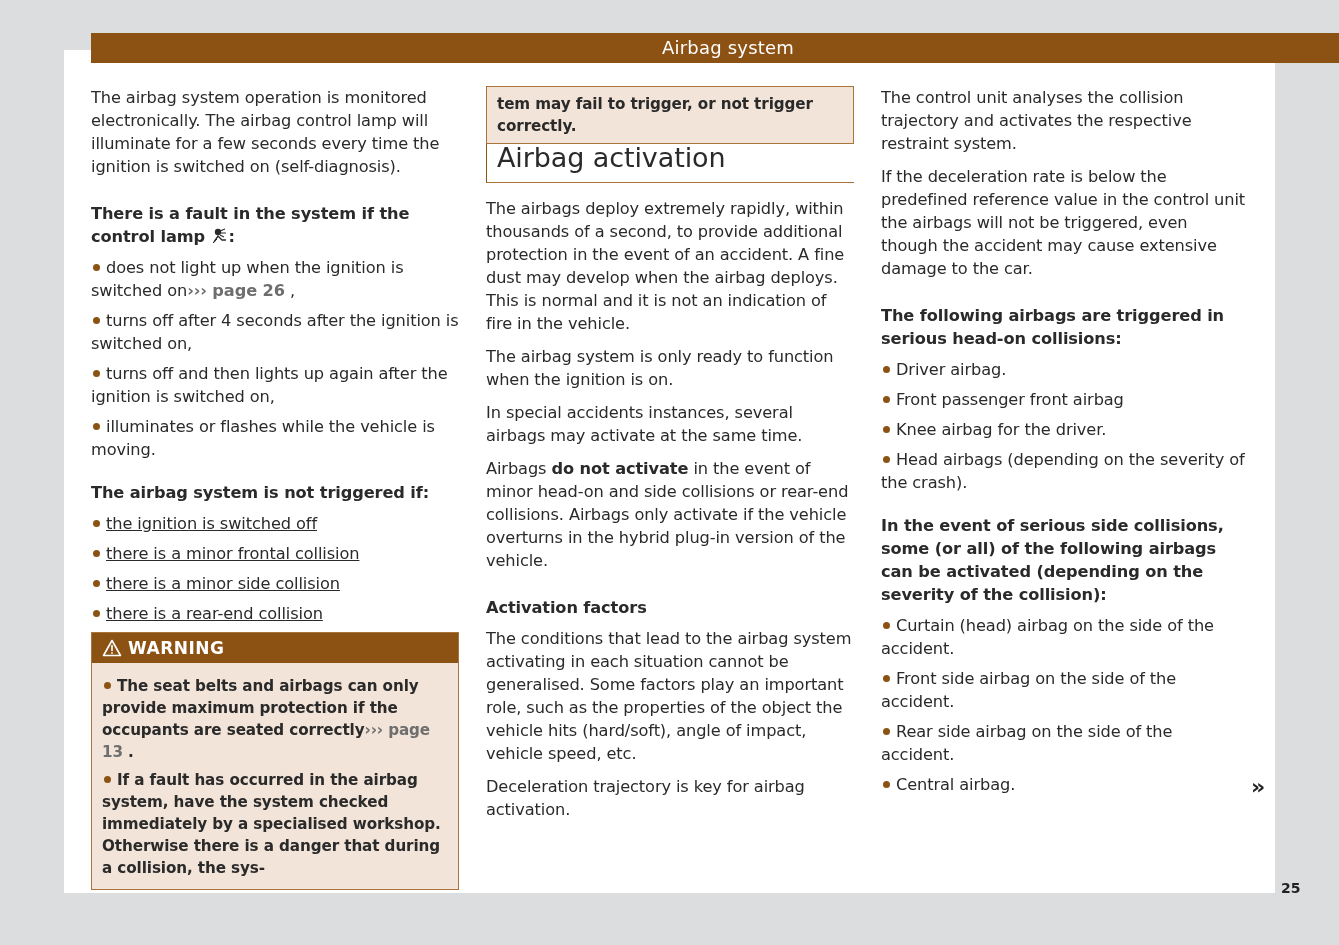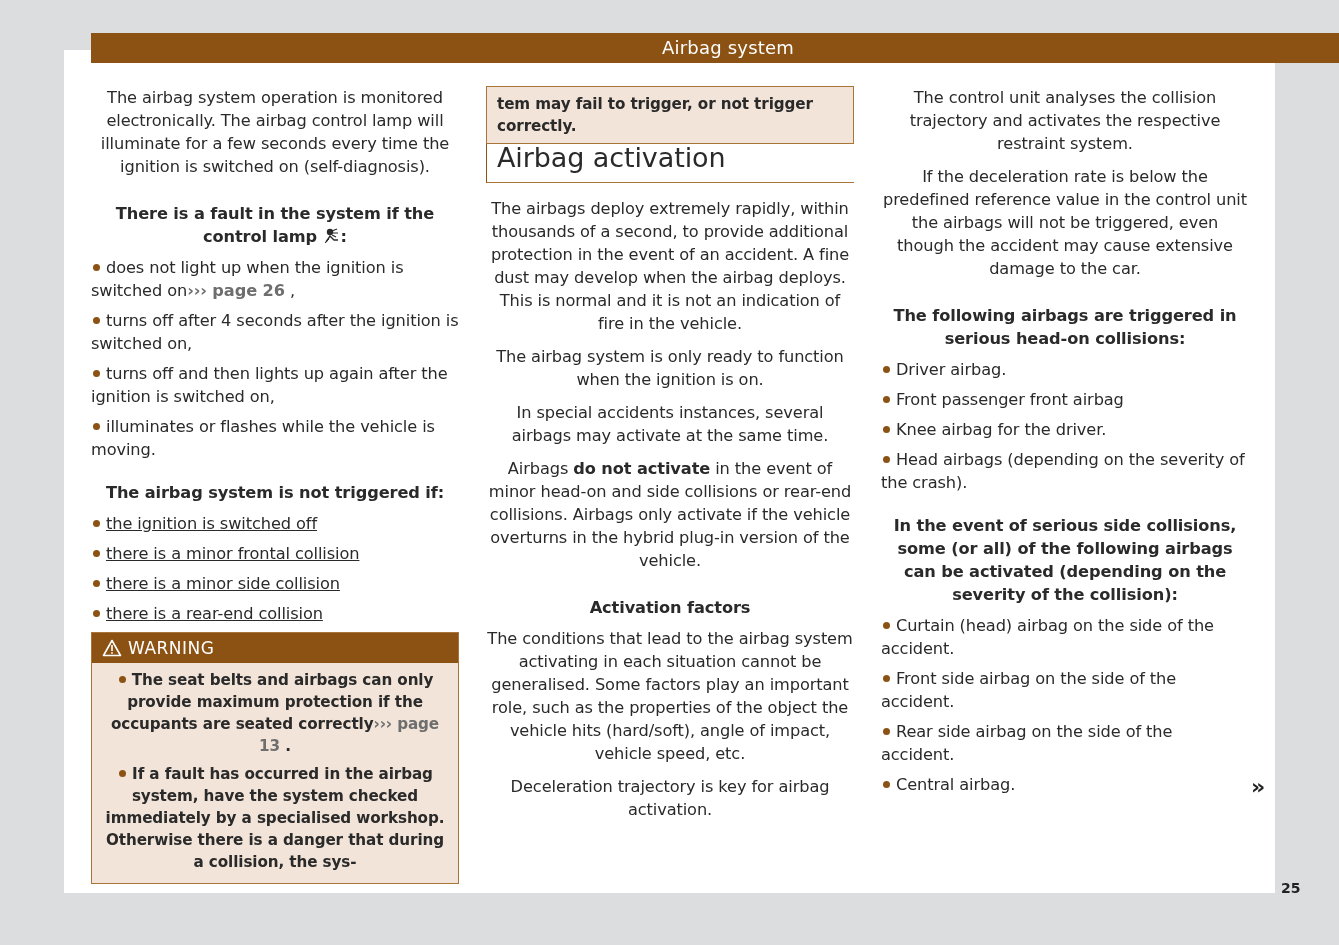--- a/index.html
+++ b/index.html
@@ -11,34 +11,34 @@
     position:absolute; left:64px; top:50px; width:1211px; height:843px; background:#ffffff;
   }
   .header-bar {
     position:absolute; left:91px; top:33px; width:1274px; height:30px; background:#8b5214;
     color:#fff; font-size:18px; line-height:30px; text-align:center; letter-spacing:0.2px;
   }
   .col { position:absolute; top:86px; width:368px; font-size:16.2px; line-height:23px; letter-spacing:-0.1px; }
   .col1 { left:91px; }
   .col2 { left:486px; }
   .col3 { left:881px; }
-  p { margin:0 0 10px 0;text-align:center; }
+  p { margin:0 0 10px 0; }
   .bold { font-weight:bold; }
   .sub-heading { font-weight:bold; margin:0 0 8px 0; }
   ul.bullets { list-style:none; margin:0; padding:0; }
   ul.bullets li { margin:0 0 7px 0; }
   .dot { display:inline-block; width:7px; height:7px; border-radius:50%; background:#8b5214; margin:0 6px 2px 2px; vertical-align:middle; }
   .link { color:#6e6e6e; font-weight:bold; }
   .warning-box {
     border:1.5px solid #a8743a; background:#f2e4d8; margin-top:0;
   }
   .warning-head {
-    background:#8b5214; color:#fff; font-size:17px; line-height:30px; padding:0 10px; letter-spacing:0.5px;
+    background:#8b5214; color:#fff; font-size:17px; line-height:30px; padding:0 10px; letter-spacing:0.5px;font-weight:bold;
   }
-  .warning-body { padding:6px 10px 4px 10px; font-weight:bold; font-size:15.2px; line-height:22px; }
+  .warning-body { padding:12px 10px 4px 10px; font-weight:bold; font-size:15.2px; line-height:22px; }
   .warning-body p { margin:0 0 6px 0; }
   .warning-cont {
     border:1.5px solid #a8743a; background:#f2e4d8; padding:6px 10px 6px 10px; font-weight:bold; font-size:15.2px; line-height:22px;
   }
   .section-title {
     border-left:1.5px solid #8b5214; border-bottom:1.5px solid #a8743a; padding:0 0 10px 10px; font-size:27px; line-height:28px; margin:0 0 14px 0;
   }
   .next-arrow { position:absolute; left:1251px; top:774px; font-size:22px; font-weight:bold; color:#222; }
   .page-number { position:absolute; left:1281px; top:880px; font-size:14px; font-weight:bold; color:#222; }
   .lamp-icon { display:inline-block; width:18px; height:16px; vertical-align:-2px; }

